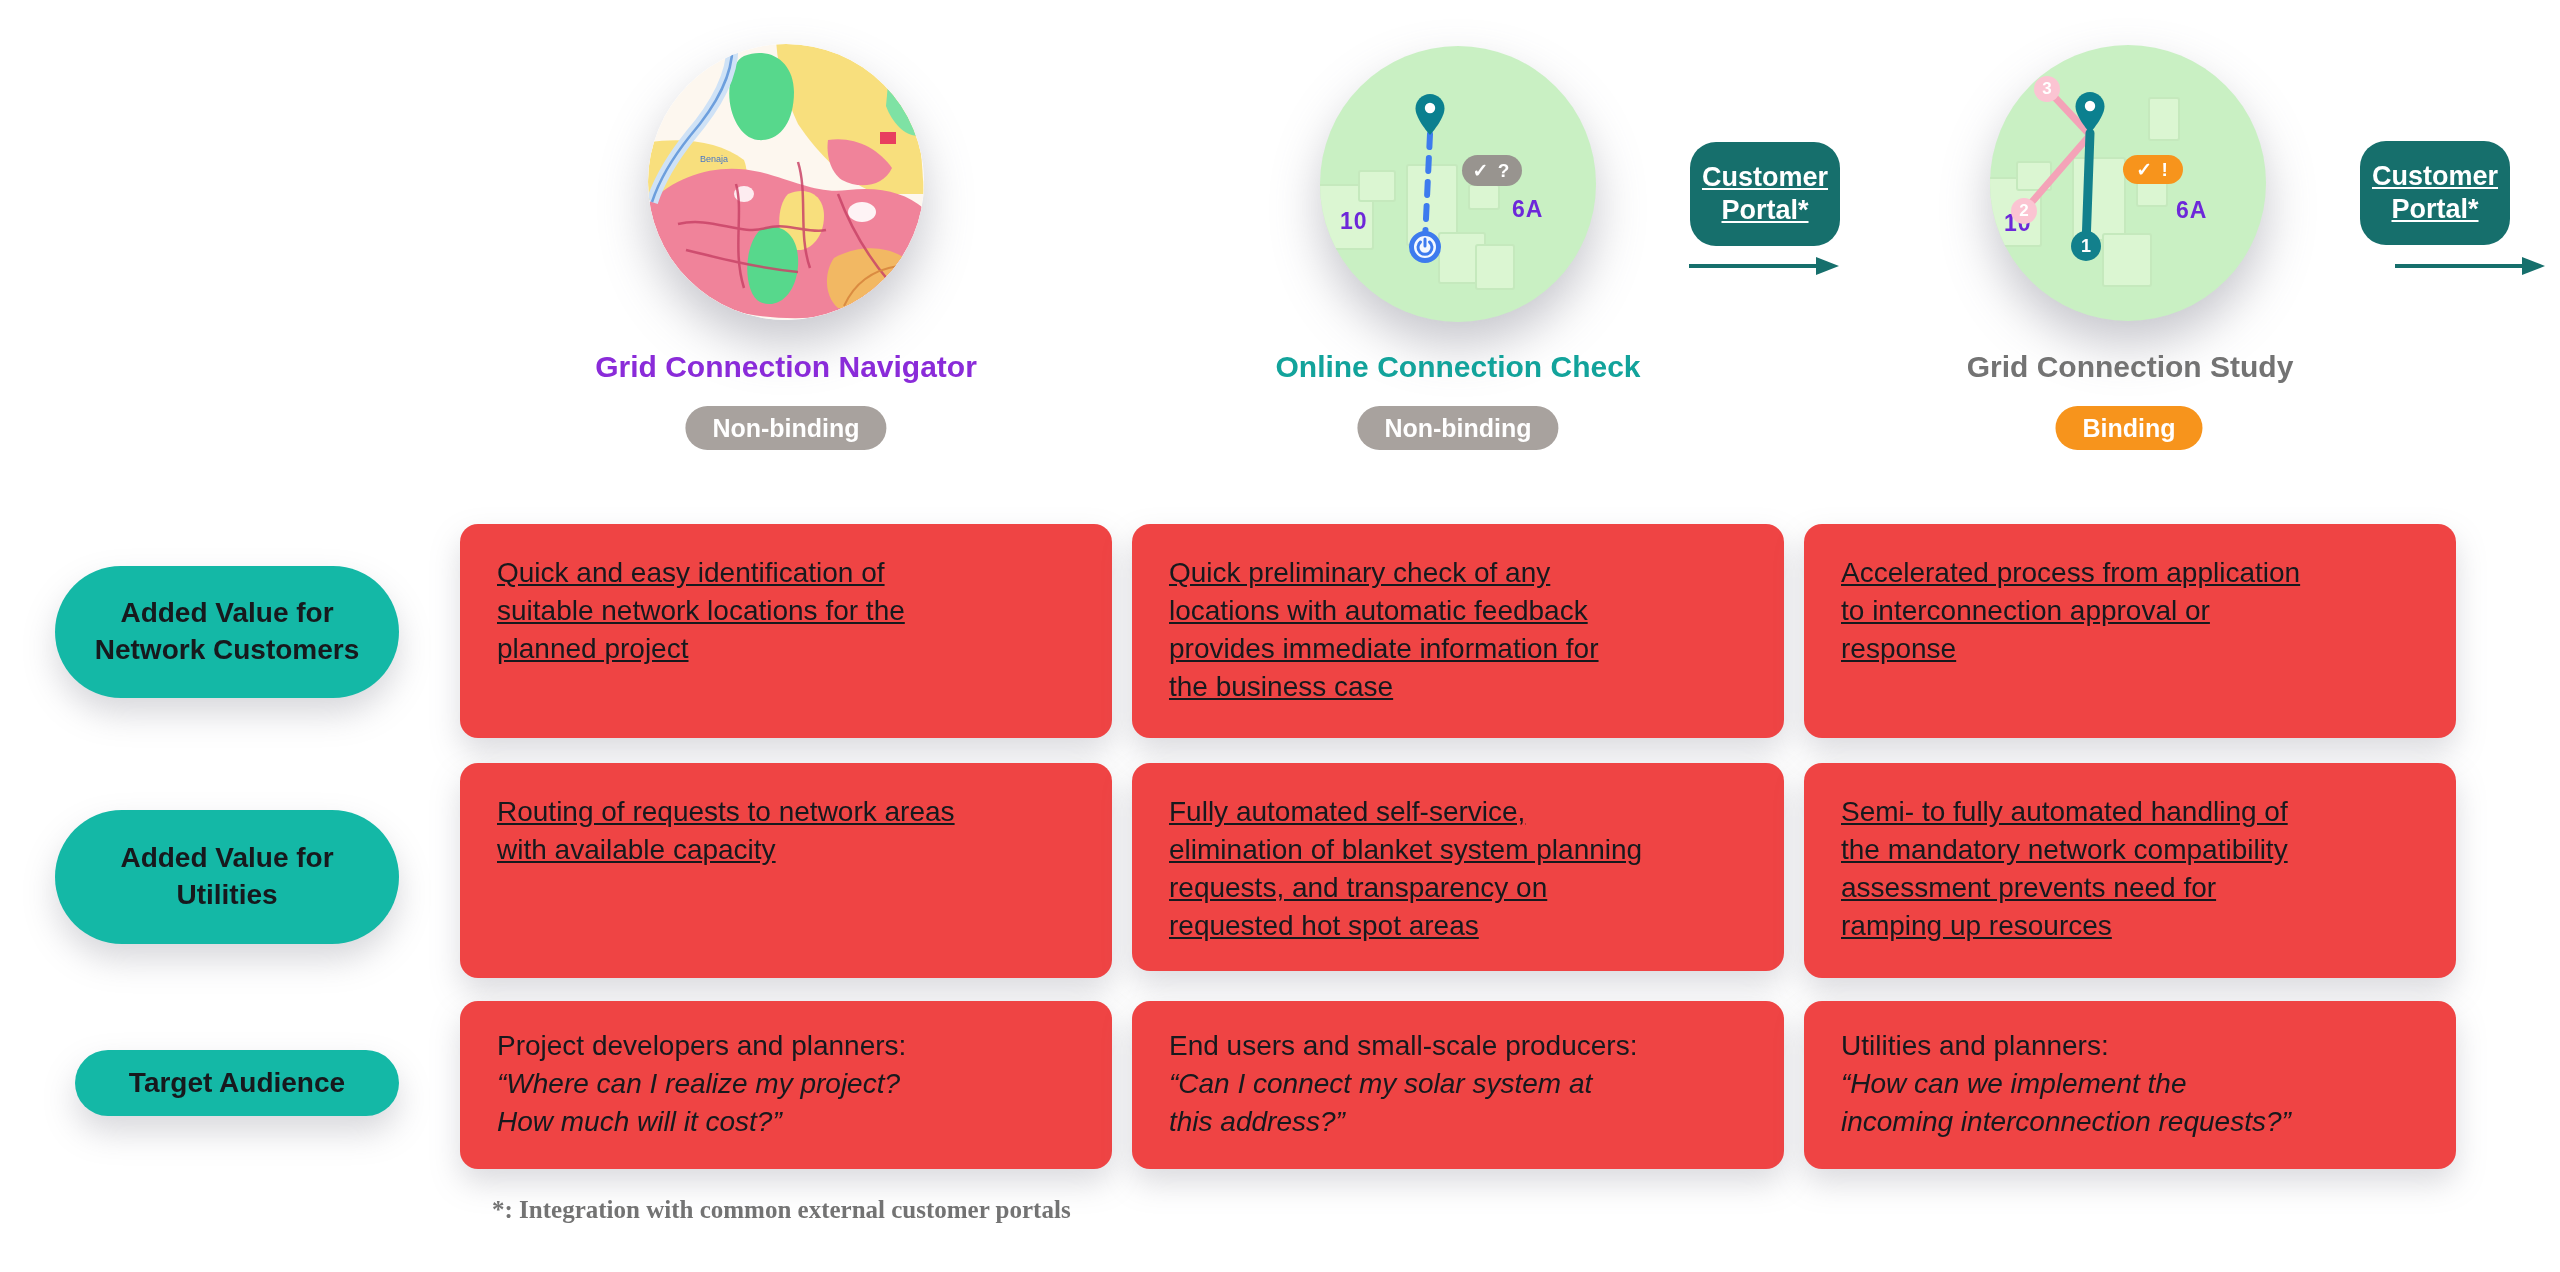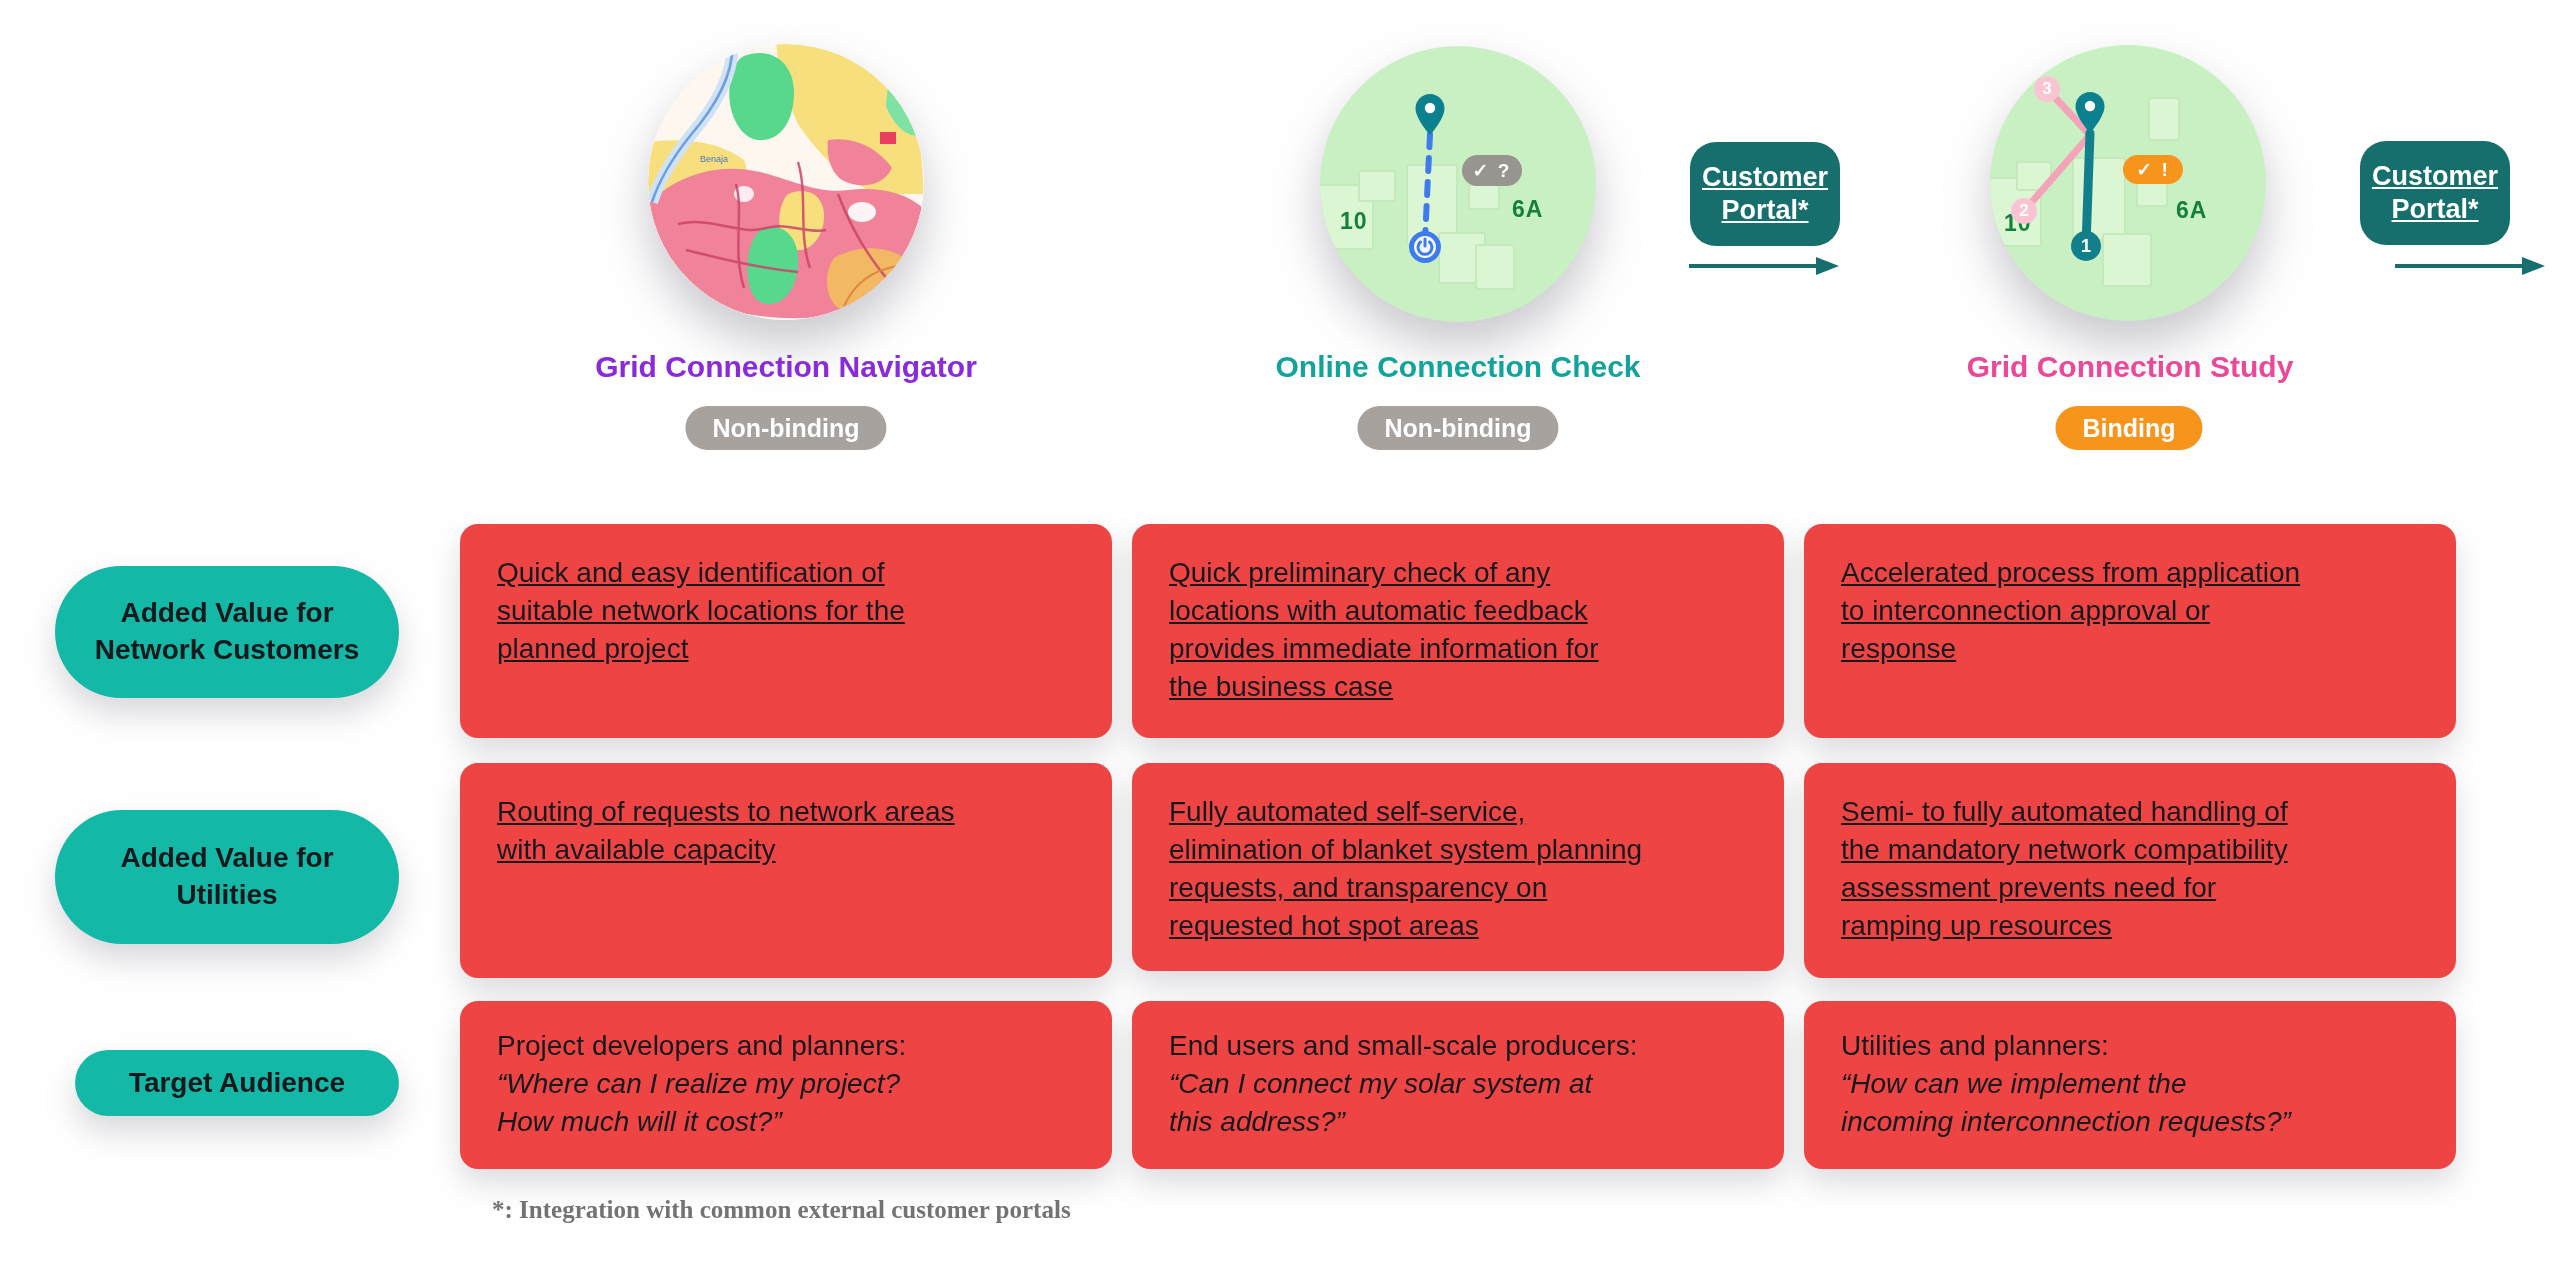--- a/index.html
+++ b/index.html
@@ -4,21 +4,21 @@
 <style>
   html,body{margin:0;padding:0;background:#ffffff;}
   .stage{position:relative;width:2560px;height:1272px;background:#ffffff;
          font-family:"Liberation Sans",sans-serif;color:#17191d;overflow:hidden;}
 
   
   .circle{position:absolute;width:276px;height:276px;border-radius:50%;overflow:hidden;
           box-shadow:0 24px 48px rgba(110,110,125,.38);}
   .map-green{background:#C9F0C3;}
   .bldg{position:absolute;background:#DBF6D2;border:2px solid rgba(186,226,178,.65);border-radius:3px;}
-  .maplabel{position:absolute;color:#15803d;font-weight:bold;font-size:23px;letter-spacing:1px;}
+  .maplabel{position:absolute;color:#6d28d9;font-weight:bold;font-size:23px;letter-spacing:1px;}
   .overlay{position:absolute;left:0;top:0;}
   .status-pill{position:absolute;display:flex;align-items:center;justify-content:center;
                color:#fff;font-weight:bold;font-size:19px;border-radius:17px;letter-spacing:2px;}
   .node{position:absolute;border-radius:50%;color:#fff;font-weight:bold;
         display:flex;align-items:center;justify-content:center;}
 
   .portal-btn{position:absolute;width:150px;height:104px;border-radius:26px;background:#166F6C;
               color:#fff;font-weight:bold;font-size:27px;line-height:1.22;text-align:center;
               display:flex;align-items:center;justify-content:center;}
   .flow-arrow{position:absolute;}
@@ -140,21 +140,21 @@
   </svg>
 
   <div class="portal-btn pre" style="left: 2360px; top: 141px; background: rgb(22, 111, 108);">Customer Portal*</div>
   <svg class="flow-arrow" width="152" height="22" style="left:2394px;top:255px;">
     <line x1="1" y1="11" x2="129" y2="11" stroke="#166F6C" stroke-width="4"></line>
     <polygon points="128,2 151,11 128,20" fill="#166F6C"></polygon>
   </svg>
 
   <div class="title" style="left: 460px; top: 350px; color: rgb(138, 43, 217);">Grid Connection Navigator</div>
   <div class="title" style="left: 1132px; top: 350px; color: rgb(18, 163, 155);">Online Connection Check</div>
-  <div class="title" style="left: 1804px; top: 350px; color: #ec4899;">Grid Connection Study</div>
+  <div class="title" style="left: 1804px; top: 350px; color: #737373;">Grid Connection Study</div>
 
   <div class="badge" style="left: 786px; top: 406px; background: rgb(168, 162, 158);">Non-binding</div>
   <div class="badge" style="left: 1458px; top: 406px; background: rgb(168, 162, 158);">Non-binding</div>
   <div class="badge" style="left: 2129px; top: 406px; background: rgb(247, 148, 28);">Binding</div>
 
   <div class="rowlabel" style="left:55px;top:566px;width:344px;height:132px;">Added Value for
 Network Customers</div>
   <div class="rowlabel" style="left:55px;top:810px;width:344px;height:134px;">Added Value for
 Utilities</div>
   <div class="rowlabel" style="left:75px;top:1050px;width:324px;height:66px;">Target Audience</div>

